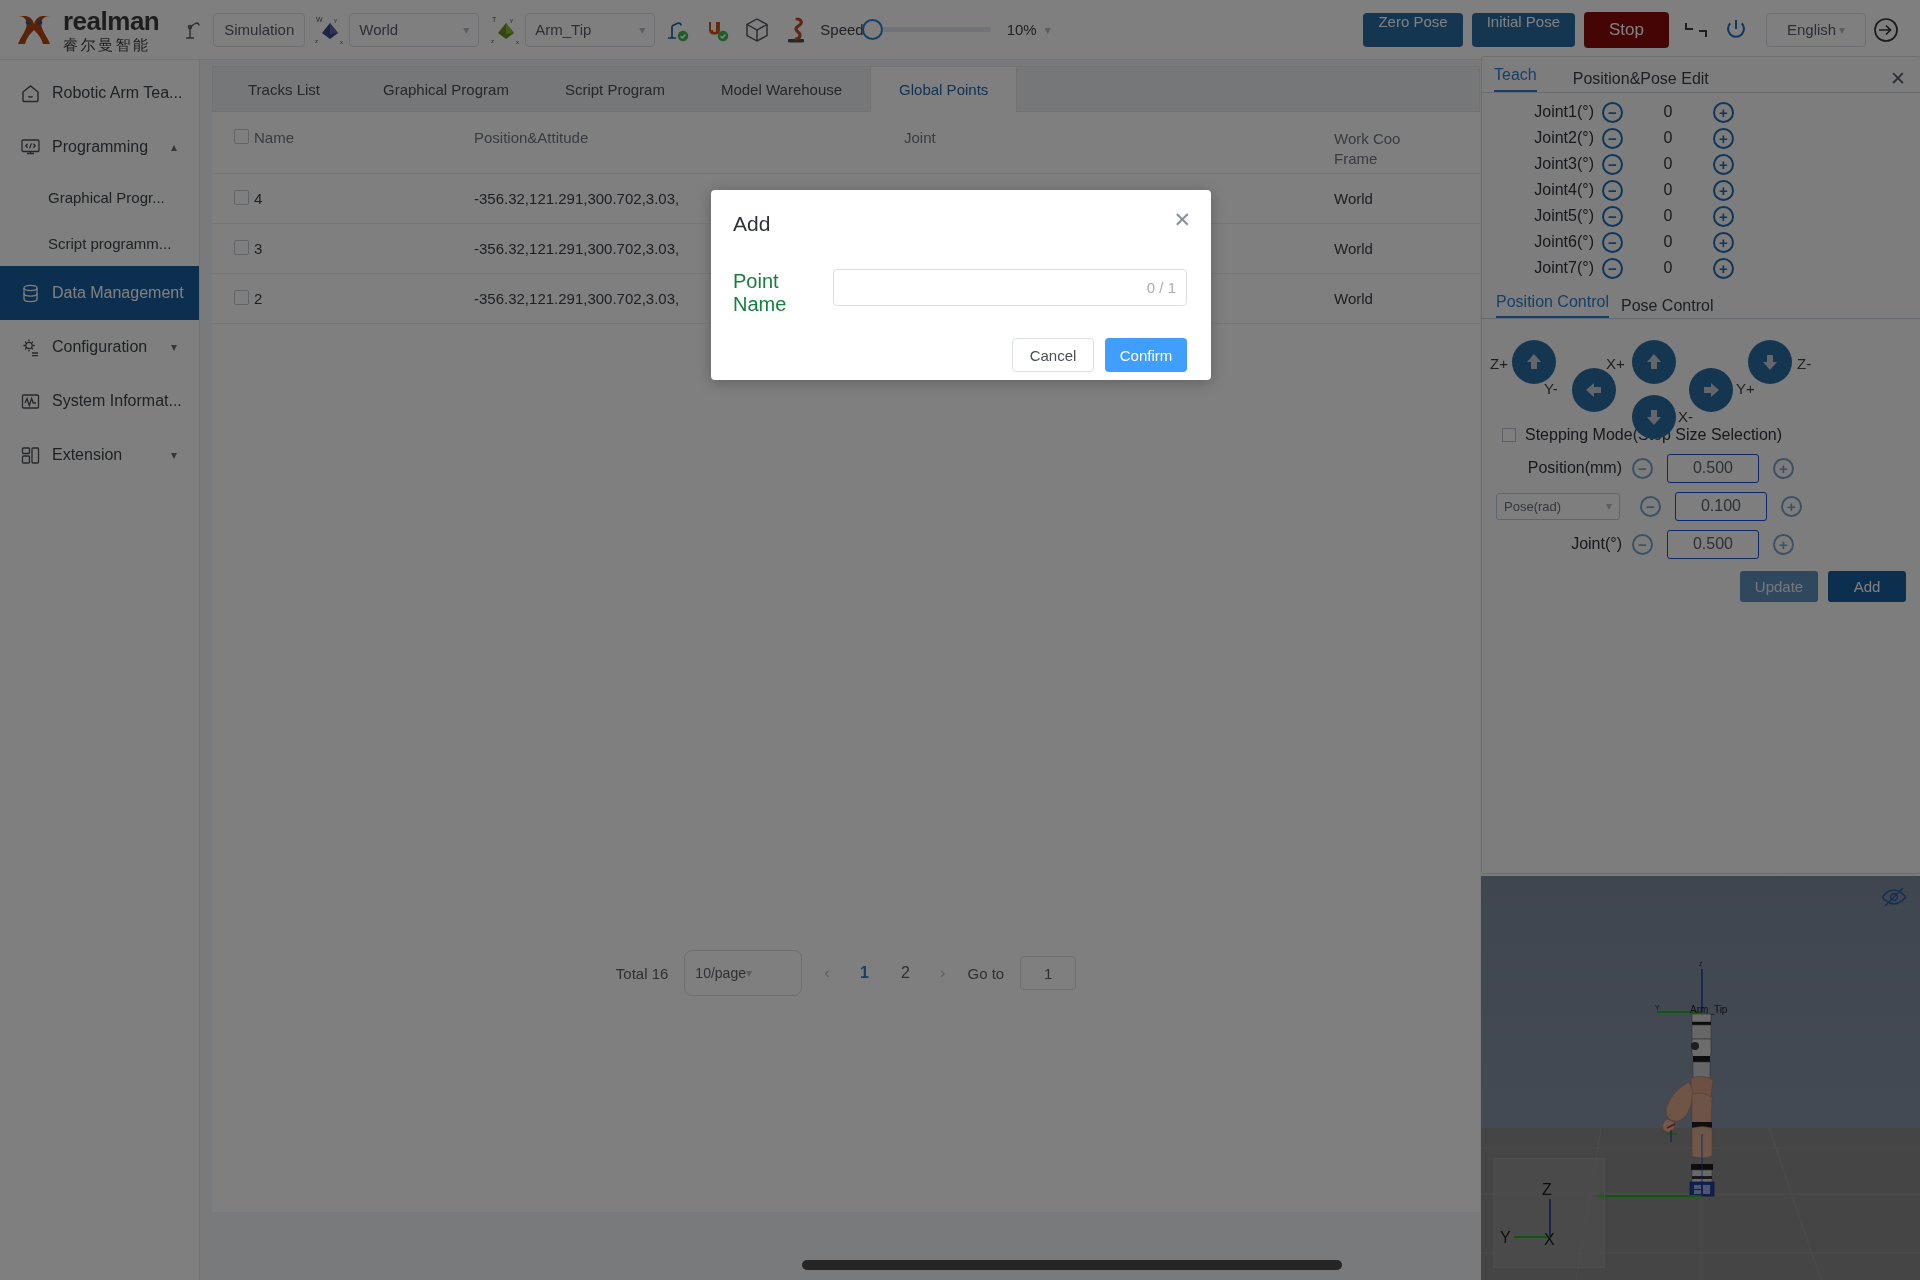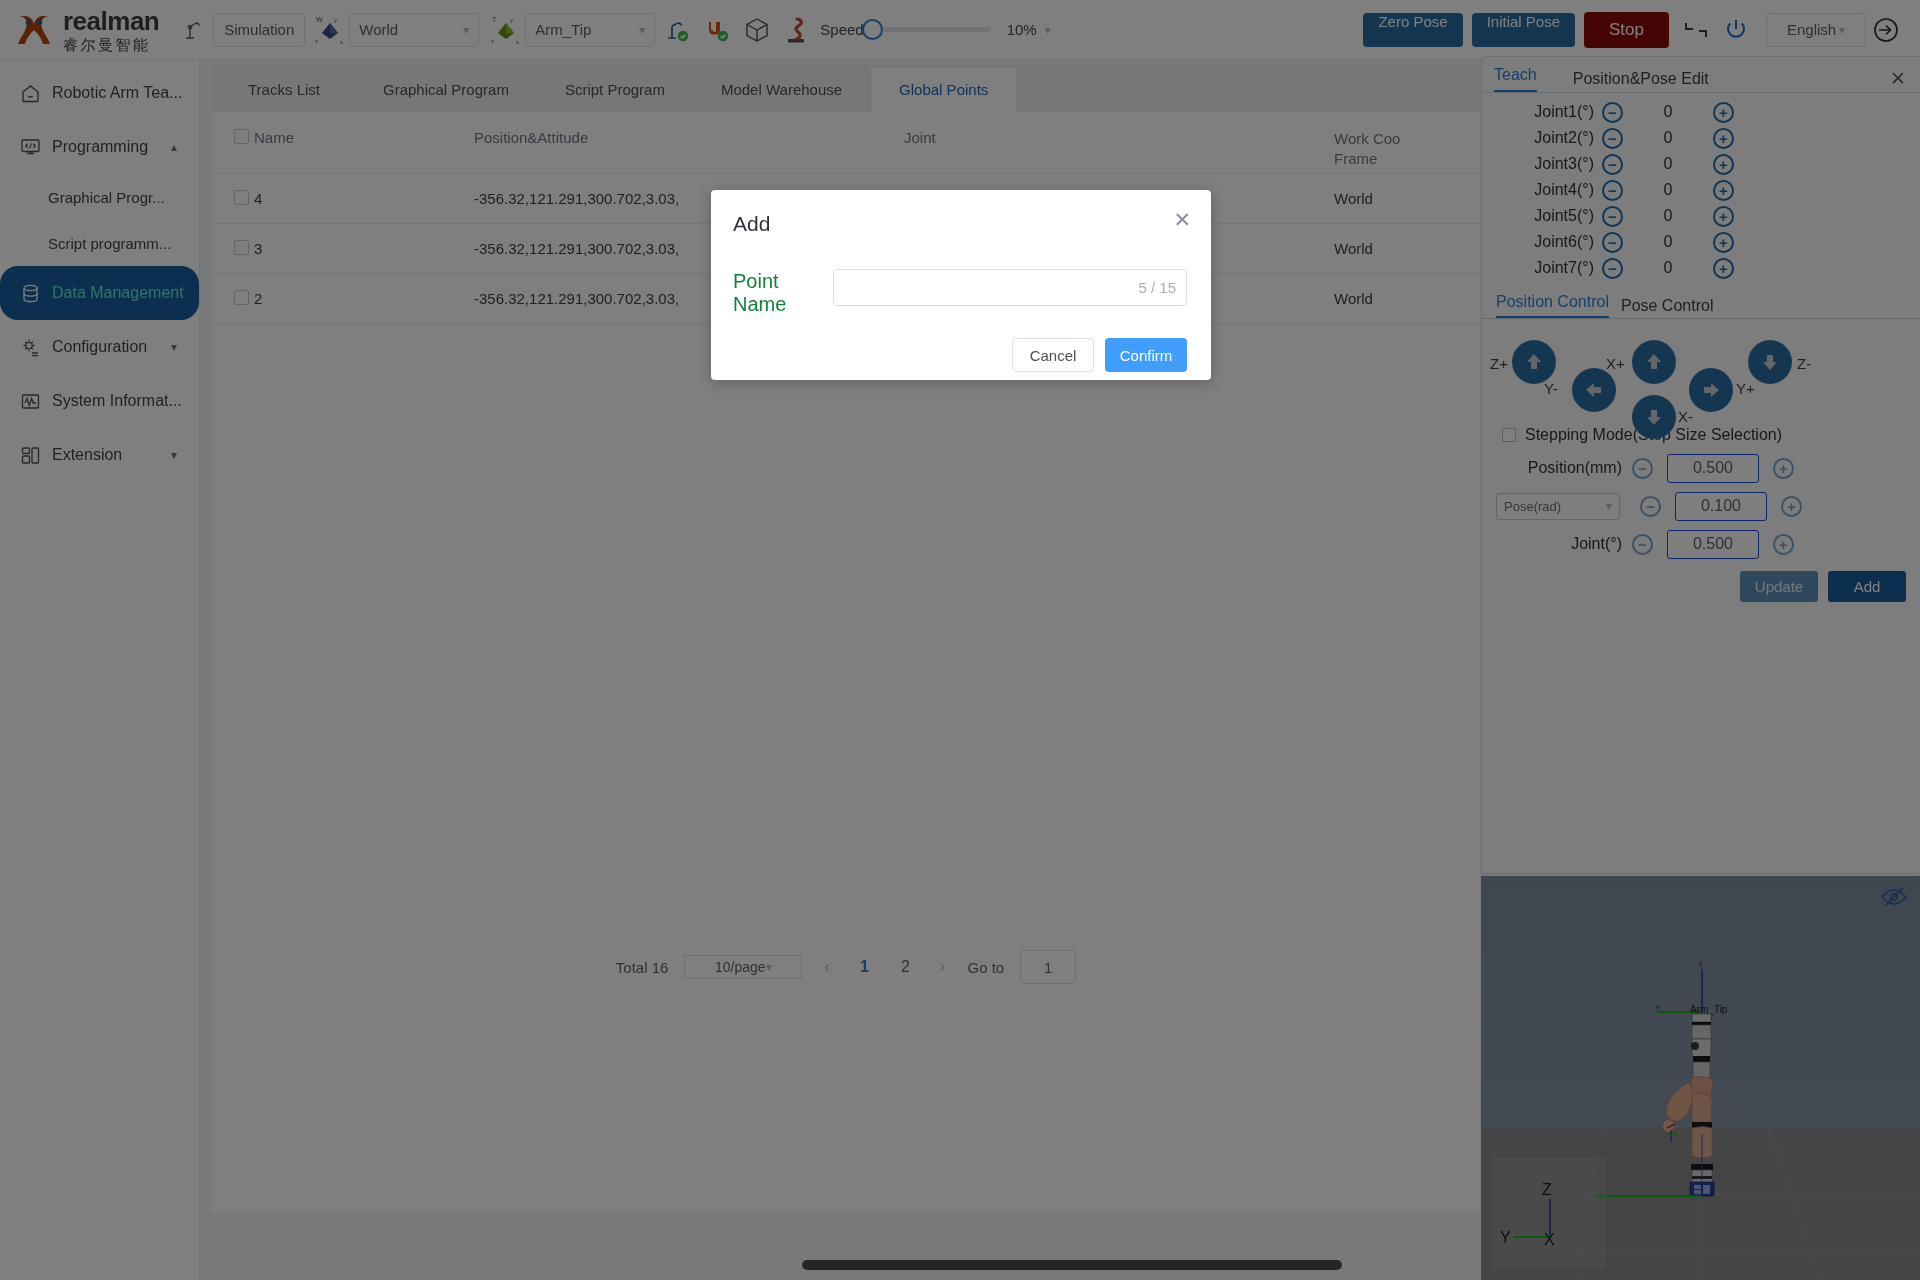--- a/index.html
+++ b/index.html
@@ -93,21 +93,21 @@
     background: #ffffff;
     border-right: 1px solid #e6e6e6;
     padding-top: 6px;
     z-index: 5;
   }
   .side-item {
     height: 54px; display:flex; align-items:center;
     padding-left: 20px; font-size: 16px; color: #3f4549;
     gap: 11px;
   }
-  .side-item.active { background: #1b5e9e; color:#5eead4;border-radius:18px; }
+  .side-item.active { background: #1b5e9e; color:#ffffff; }
   .side-sub {
     height: 46px; display:flex; align-items:center;
     padding-left: 48px; font-size: 15px; color:#3f4549;
   }
   .side-ico { width: 21px; height:21px; display:flex; align-items:center; justify-content:center;}
   .side-arrow { margin-left: auto; margin-right: 22px; font-size: 12px; color:#6b7076;}
 
   
   #content {
     position: absolute; top: 60px; left: 200px;
@@ -159,23 +159,23 @@
   }
   .hdr2 { line-height: 1.35; }
 
   
   #pagination {
     position:absolute; top: 838px; left: 0; width: 1268px;
     display:flex; align-items:center; justify-content:center;
     gap: 16px; font-size: 15px; color:#5c6168;
   }
   .pg-select {
-    height: 24px; width: 118px;
-    border:1px solid #dcdfe6; border-radius:0; background:#fff;
-    display:flex; align-items:center; justify-content:center;
+    height: 46px; width: 118px;
+    border:1px solid #dcdfe6; border-radius:8px; background:#fff;
+    display:flex; align-items:center; justify-content:flex-start;
     padding: 0 10px; font-size:14px; color:#5c6168;
   }
   .pg-arrow { color:#b9bec4; font-size:17px; padding: 0 6px; }
   .pg-num { font-size:16px; color:#5c6168; padding: 0 8px; }
   .pg-num.active { color:#2b7fd4; font-weight:bold; }
   .pg-input {
     width: 56px; height:34px; border:1px solid #dcdfe6; border-radius:4px;
     background:#fff; display:flex; align-items:center; justify-content:center;
     font-size:15px; color:#5c6168;
   }
@@ -817,21 +817,21 @@
   </div>
 
   <div id="backdrop"></div>
 
   <div id="modal">
     <div class="md-title">Add</div>
     <span class="md-close">✕</span>
     <div class="md-body">
       <span class="md-label">Point Name</span>
       <div class="md-input">
-        <span>5 / 15</span>
+        <span>0 / 1</span>
       </div>
     </div>
     <div class="md-actions">
       <div class="md-cancel">
         <span>Cancel</span>
       </div>
       <div class="md-confirm">
         <span>Confirm</span>
       </div>
     </div>

